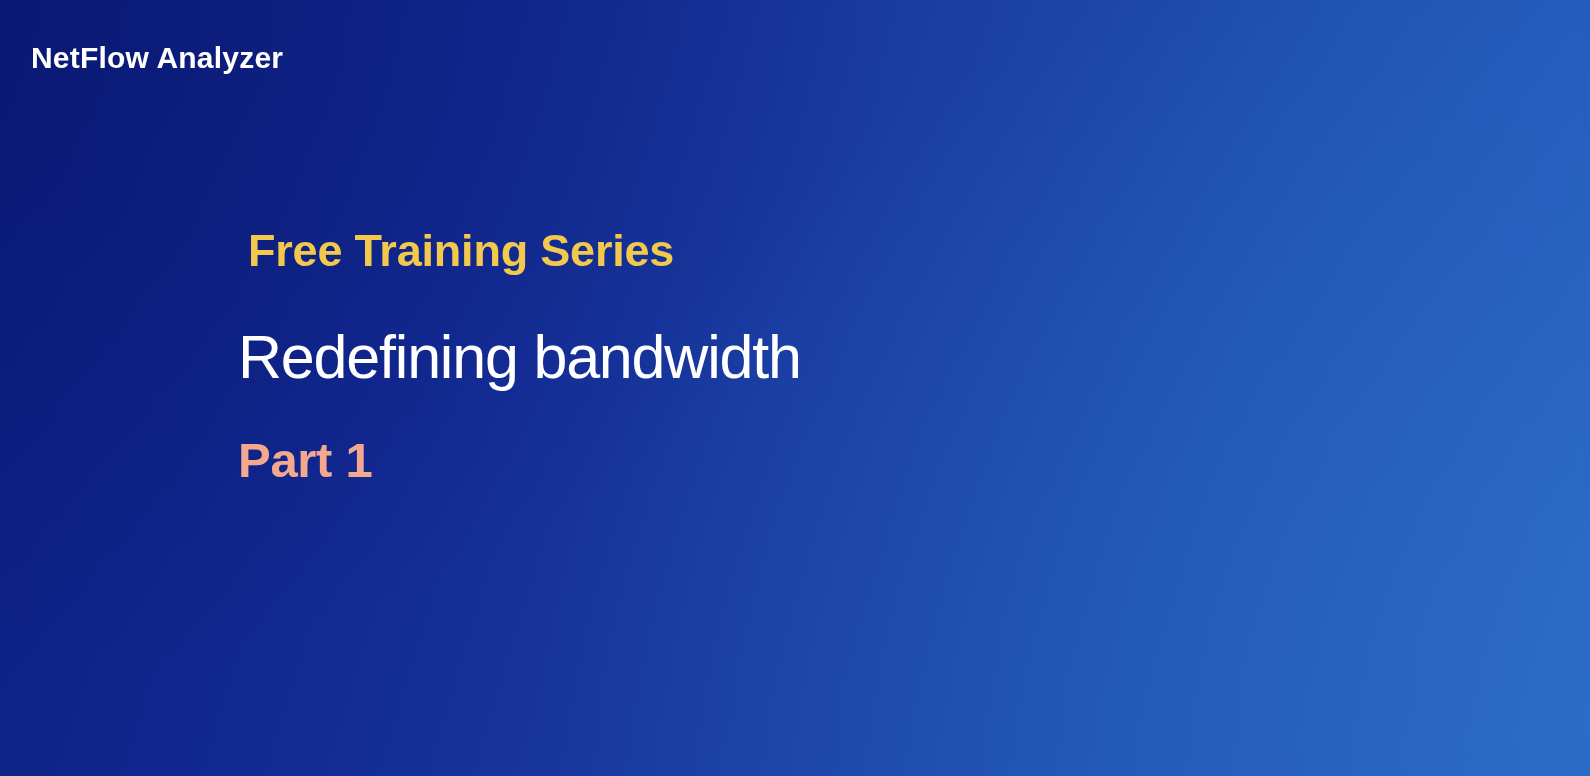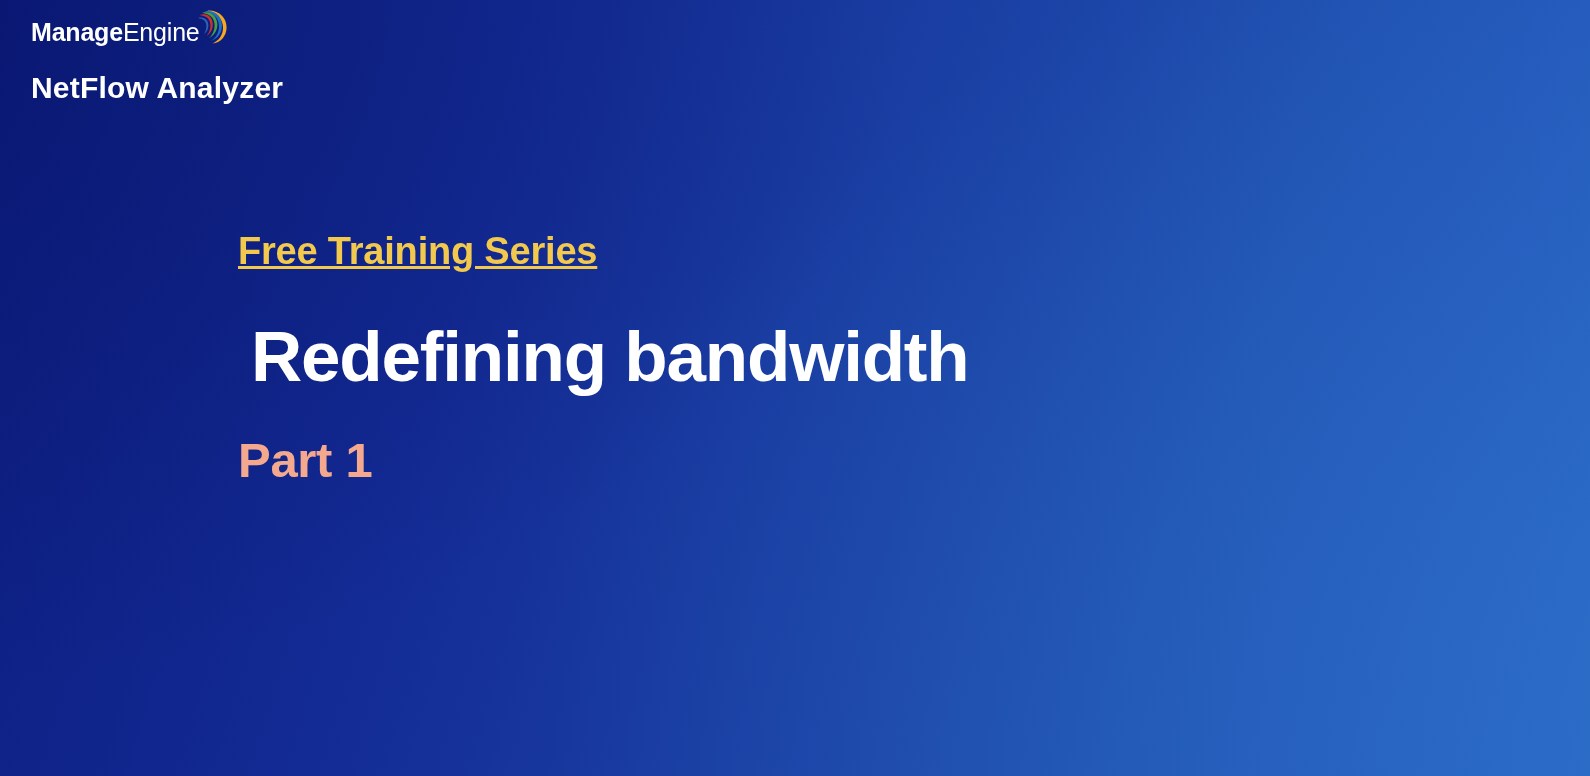--- a/index.html
+++ b/index.html
@@ -89,33 +89,32 @@
 
   
   .content {
     position: absolute;
     left: 238px;
     top: 222px;
     z-index: 3;
     width: 1180px;
   }
   .eyebrow {
-    font-size: 38px;
+    font-size: 45px;
     font-weight: 700;
     color: #f2c94c;
     letter-spacing: -0.2px;
     line-height: 58px;
-    margin: 0 0 18px 0;
+    margin: 0 0 18px 10px;
     white-space: nowrap;
-    text-decoration: underline;
   }
   .headline {
-    margin: 13px;
-    font-size: 71px;
-    font-weight: 700;
+    margin: 0;
+    font-size: 61px;
+    font-weight: 400;
     color: #ffffff;
     line-height: 118px;
     letter-spacing: -1.2px;
     white-space: nowrap;
   }
   .headline .hl-line { display: block; }
   .part-label {
     margin: 14px 0 0 0;
     font-size: 49px;
     font-weight: 700;
@@ -124,43 +123,20 @@
     letter-spacing: -0.3px;
     white-space: nowrap;
   }
 </style>
 </head>
 <body>
 
 <div id="slide">
 
   <div class="logo-block">
-    <div class="logo-row1">
-      <span class="me-manage">Manage</span>
-      <span class="me-engine">Engine</span>
-      <span class="me-swoosh">
-        <svg viewBox="0 0 34 38" width="34" height="38" xmlns="http://www.w3.org/2000/svg" aria-hidden="true">
-
-          <path d="M12.5 2.6 C24.8 2.0 31.6 10.6 31.6 19.4 C31.6 27.9 25.6 34.6 17.4 35.6
-                   C24.0 32.9 28.0 26.8 28.0 19.6 C28.0 11.9 22.6 5.3 14.2 4.0 Z" fill="#F5A623"></path>
-
-          <path d="M9.8 3.2 C20.6 1.6 27.0 9.0 27.0 17.5 C27.0 24.6 22.8 30.6 16.0 32.9
-                   C21.2 29.7 24.0 24.3 24.0 18.3 C24.0 11.1 19.6 5.7 11.8 4.3 Z" fill="#1C6FC4"></path>
-
-          <path d="M7.2 4.6 C16.6 2.3 22.4 8.8 22.4 16.6 C22.4 22.5 19.2 27.6 14.0 30.2
-                   C17.8 26.8 19.6 22.2 19.6 17.5 C19.6 11.2 16.2 6.5 9.4 5.4 Z" fill="#45A041"></path>
-
-          <path d="M4.6 7.0 C12.8 4.2 17.8 9.8 17.8 16.4 C17.8 21.2 15.4 25.6 11.4 27.9
-                   C14.2 24.9 15.4 21.2 15.4 17.4 C15.4 12.2 12.6 8.4 6.6 7.6 Z" fill="#C8322B"></path>
-
-          <path d="M3.0 10.0 C9.6 8.0 13.4 12.4 13.4 17.4 C13.4 21.0 11.8 24.2 8.8 26.0
-                   C10.6 23.6 11.4 20.8 11.4 18.0 C11.4 14.0 9.2 11.0 4.6 10.4 Z" fill="#2E62B6"></path>
-        </svg>
-      </span>
-    </div>
     <div class="logo-product">NetFlow Analyzer</div>
   </div>
 
   <div class="content">
     <div class="eyebrow">Free Training Series</div>
     <h1 class="headline">
       <span class="hl-line">Redefining bandwidth</span>
     </h1>
     <div class="part-label">Part 1</div>
   </div>

